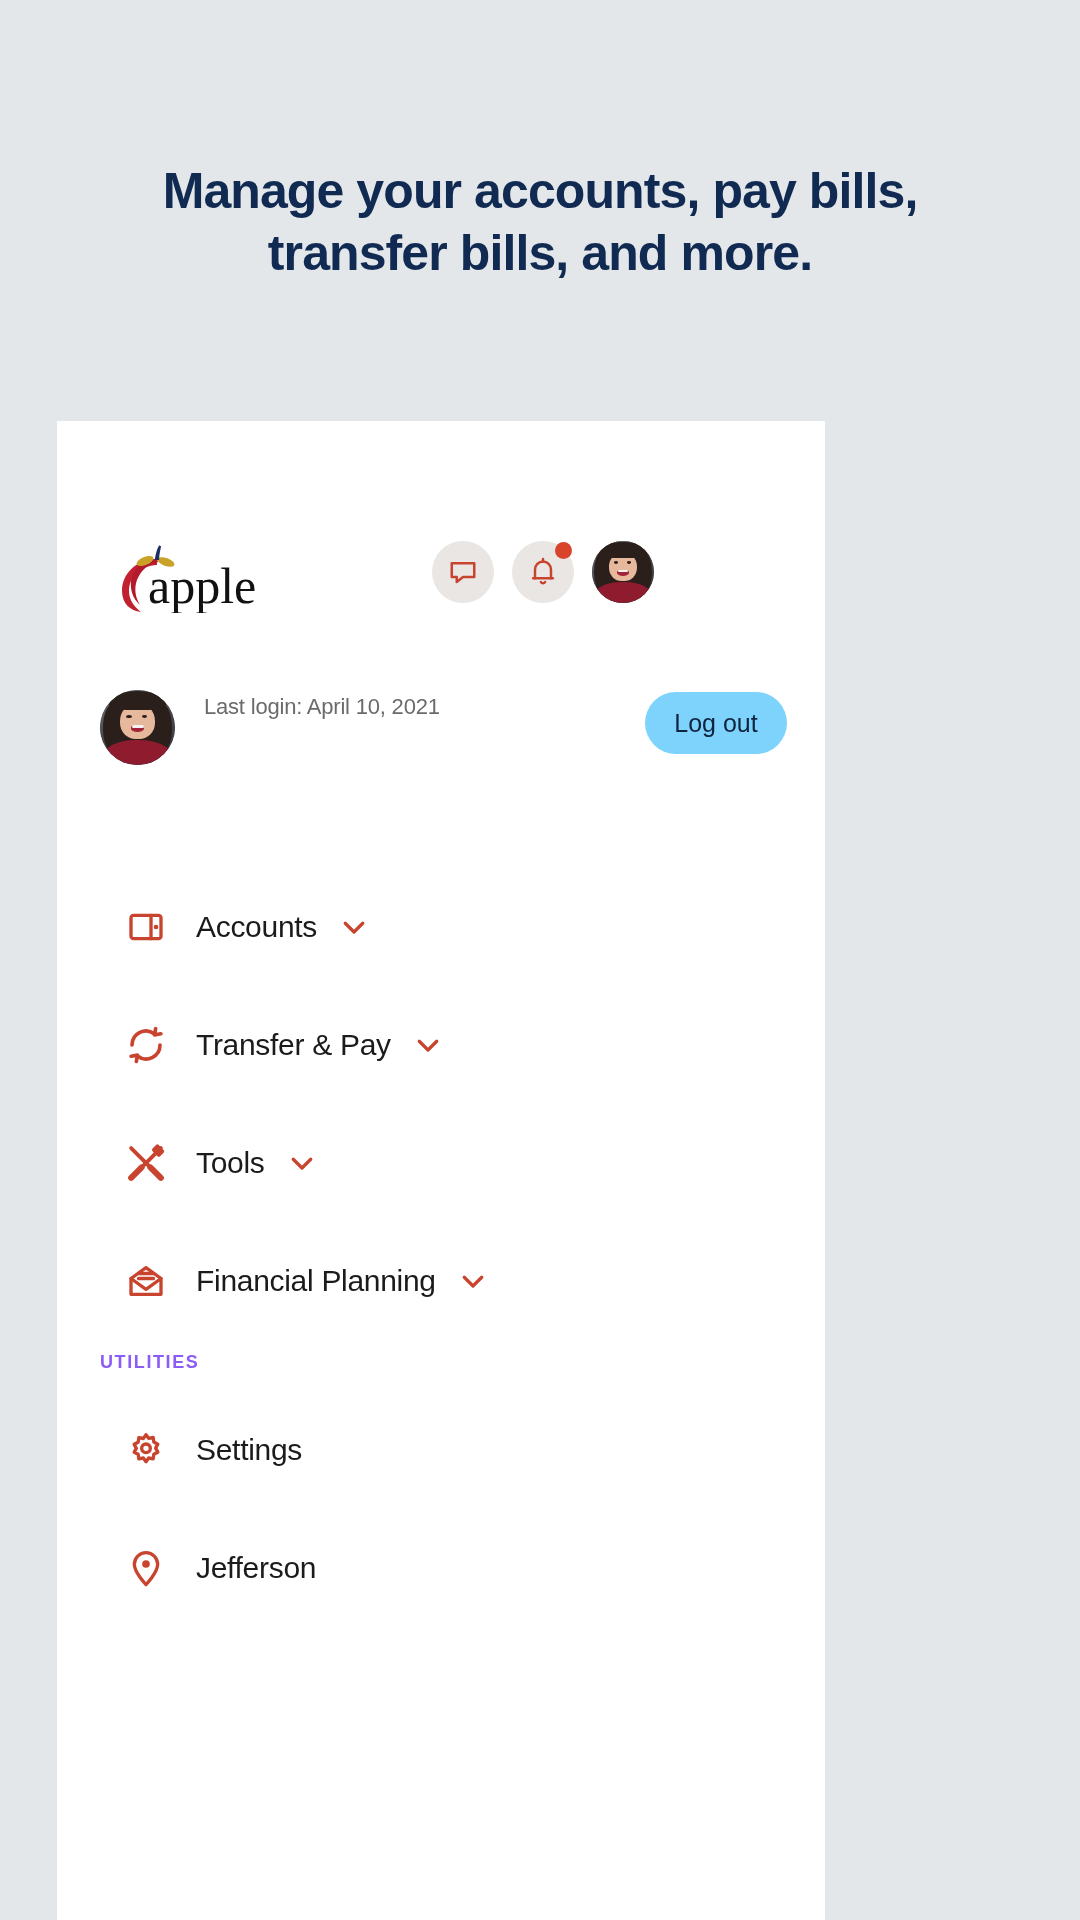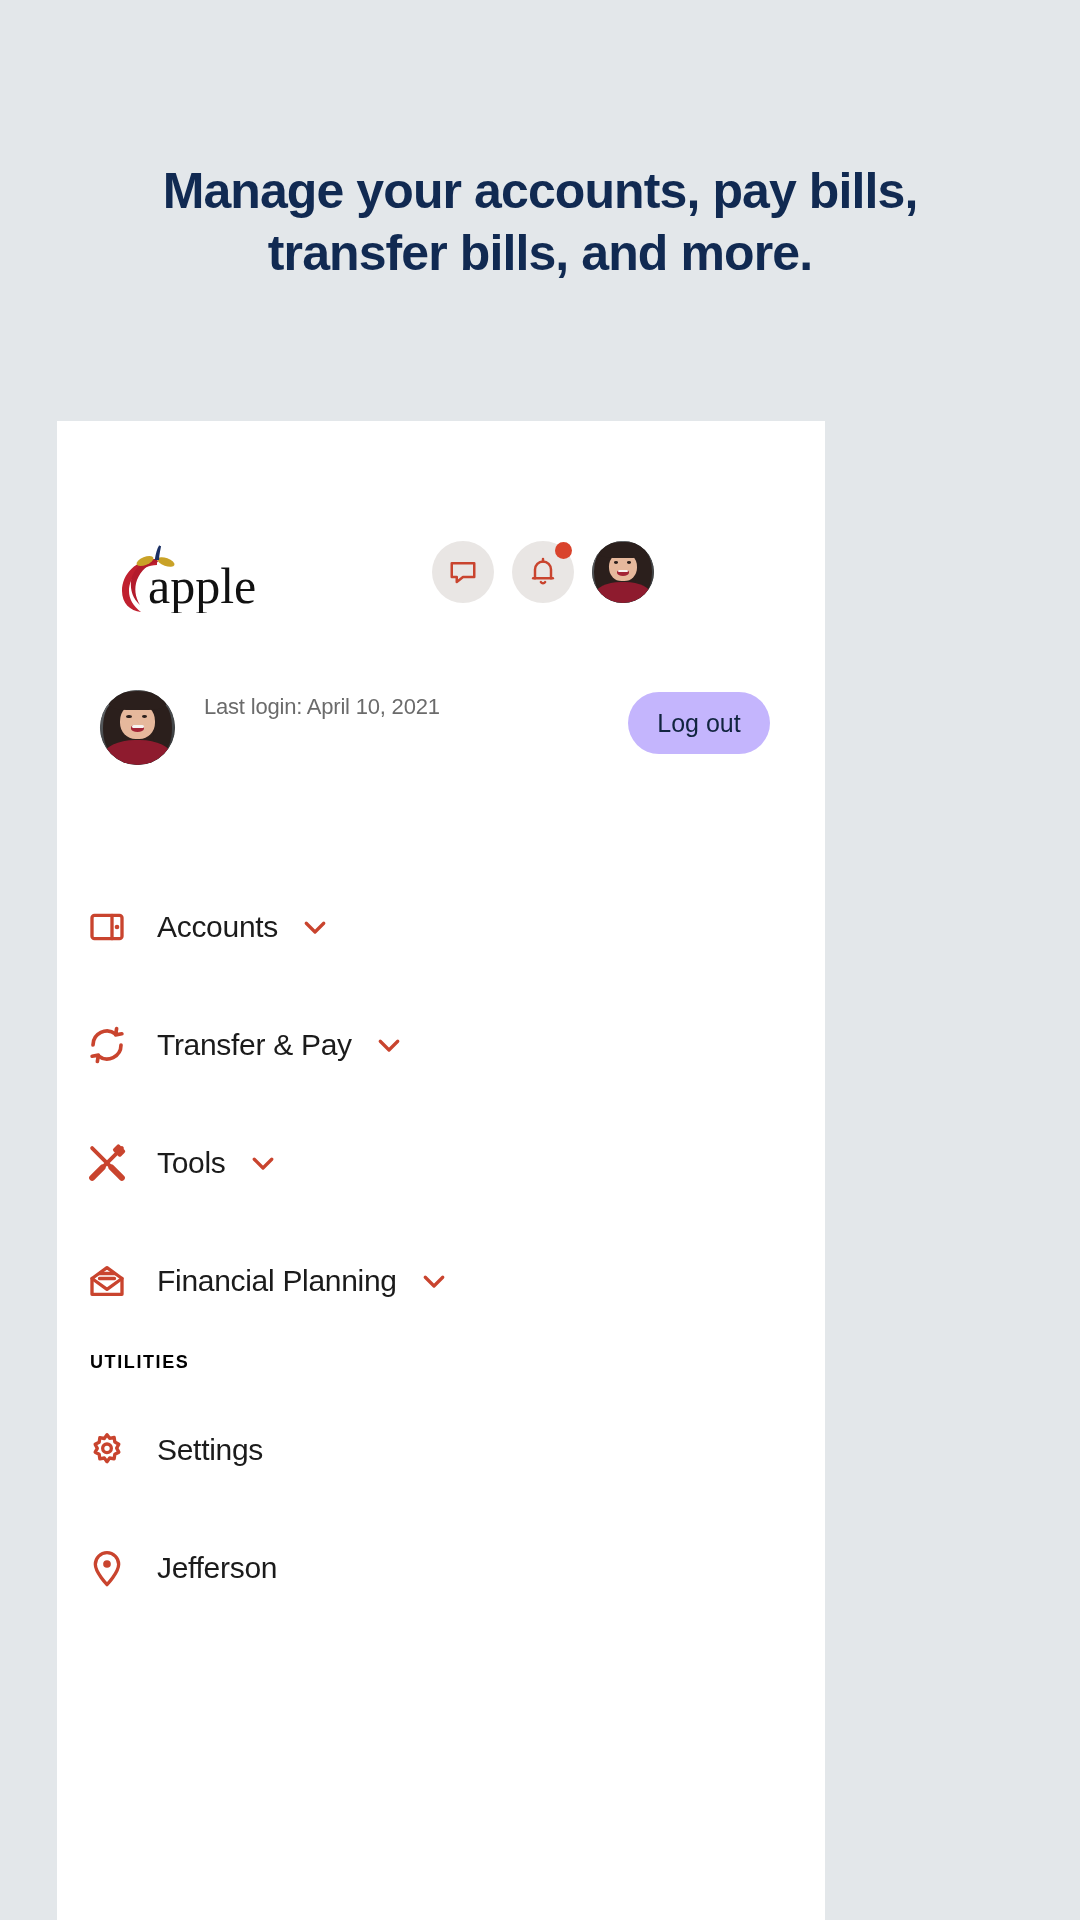--- a/index.html
+++ b/index.html
@@ -100,53 +100,53 @@
   .user-text { position:absolute; left:147px; top:0px; }
   .user-name {
     font-size:27px; color:#1b1b1b; line-height:36px;
     letter-spacing:-0.2px;
   }
   .user-sub {
     font-size:22px; color:#6b6b6b; line-height:36px;
     letter-spacing:-0.2px; margin-top:3px;
   }
   .logout-btn {
-    position:absolute; right:55px; top:6px;
+    position:absolute; right:38px; top:6px;
     width:142px; height:62px; border-radius:31px;
-    background:#c4b5fd; border:none;
+    background:#7dd3fc; border:none;
     color:#11243f; font-size:25px;
     font-family:"Liberation Sans", sans-serif;
     cursor:pointer;
     display:flex; align-items:center; justify-content:center;
   }
 
   
   .nav { position:absolute; left:0; top:447px; width:768px; }
   .nav-item {
     position:relative; height:118px;
     display:flex; align-items:center;
-    padding-left:26px;
+    padding-left:65px;
     cursor:pointer;
   }
   .nav-icon {
     width:48px; min-width:48px; height:48px;
     display:flex; align-items:center; justify-content:center;
     margin-right:26px;
   }
   .nav-icon svg { display:block; }
   .nav-label {
     font-size:30px; color:#1b1b1b; letter-spacing:-0.3px;
     white-space:nowrap;
   }
   .chev { margin-left:22px; display:flex; align-items:center; }
   .chev svg { display:block; }
 
   .section-label {
-    padding-left:33px;
-    font-size:18px; font-weight:bold; color:#000000;
+    padding-left:43px;
+    font-size:18px; font-weight:bold; color:#8b5cf6;
     letter-spacing:1.6px;
     margin-top:12px; margin-bottom:18px;
   }
 </style>
 </head>
 <body>
 
 <div class="page">
 
   <h1 class="hero">

